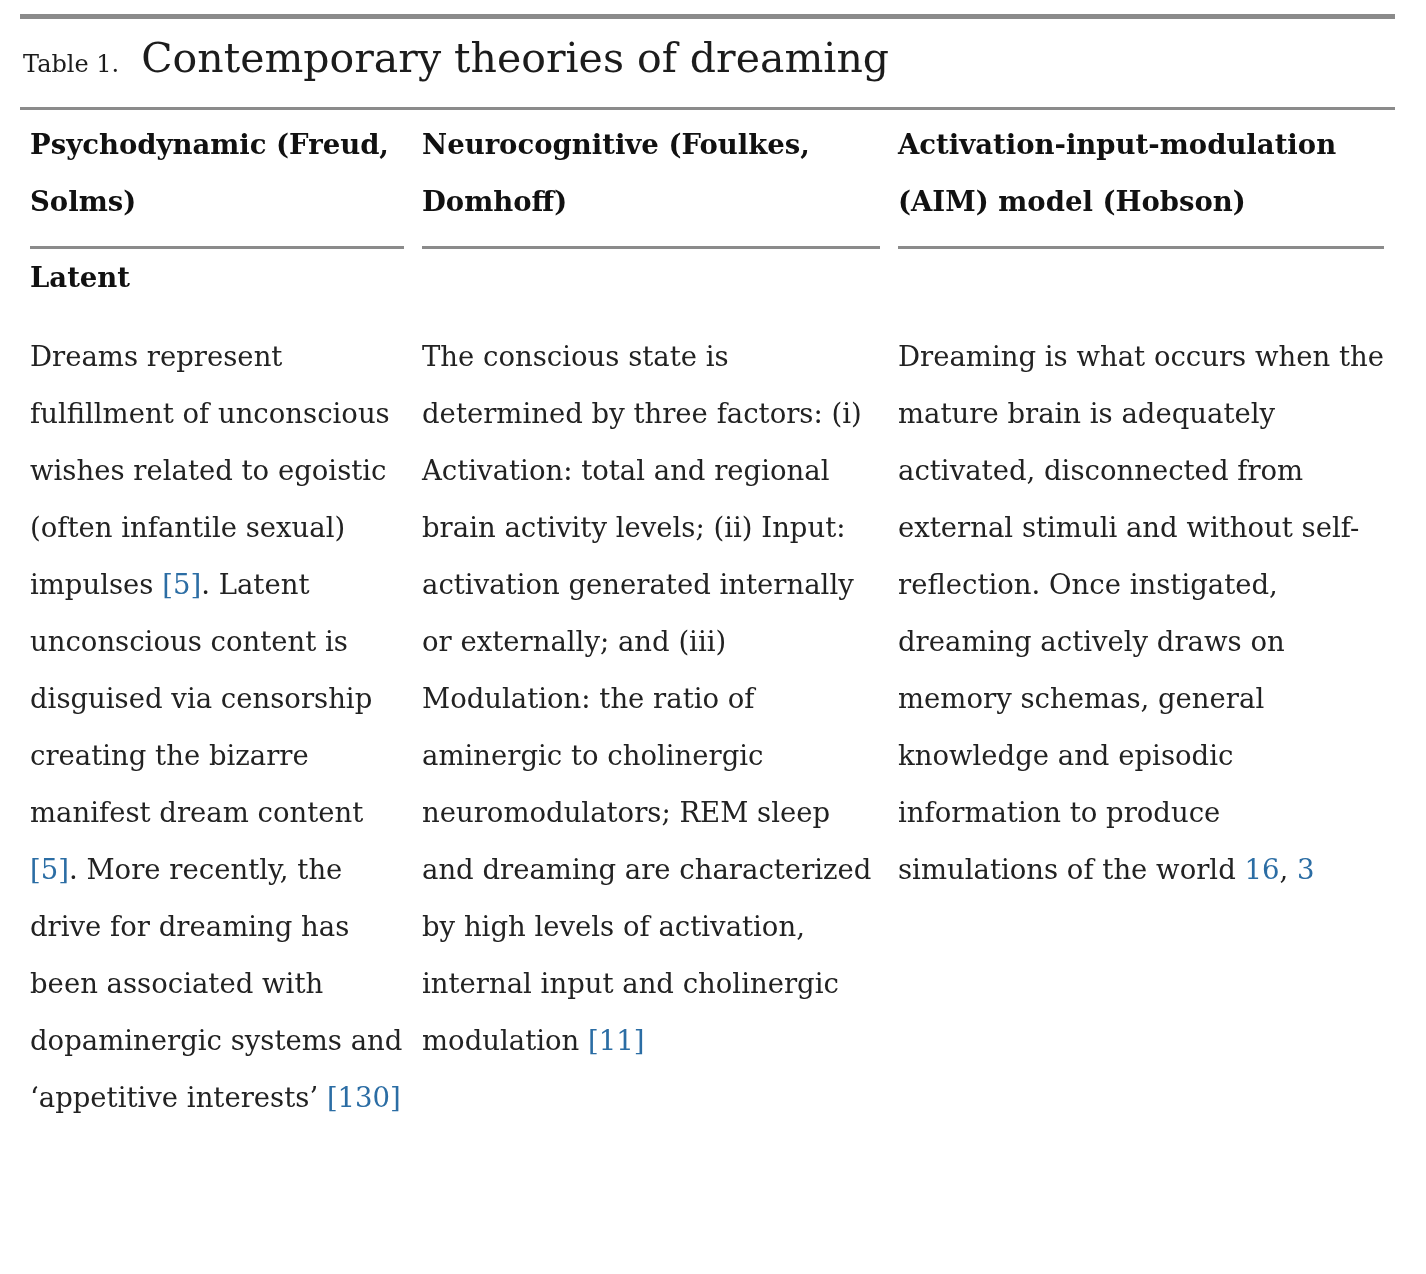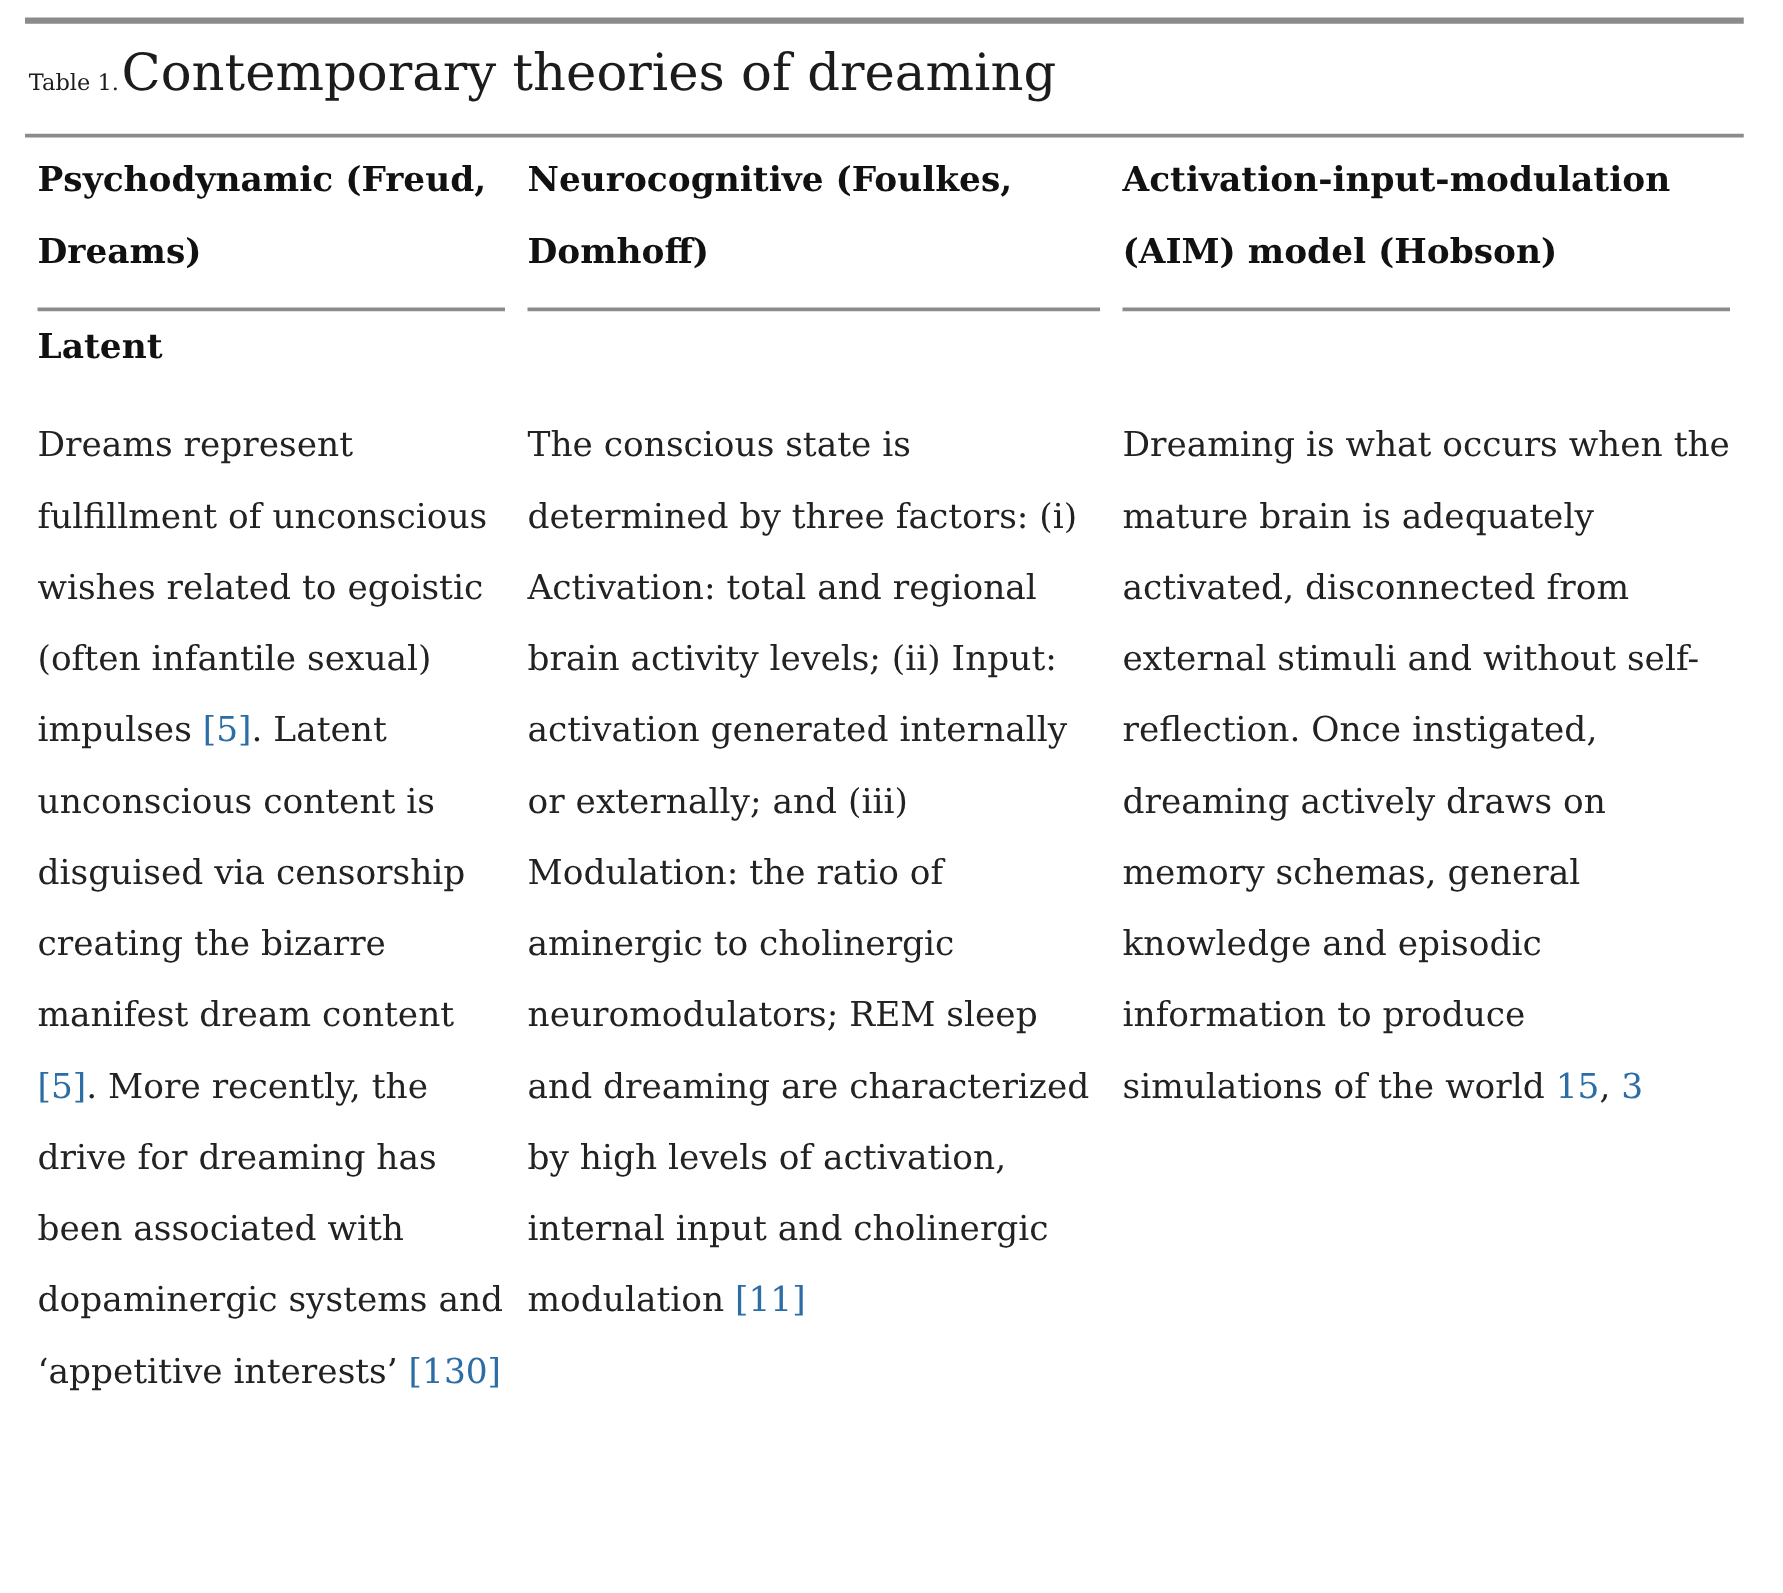--- a/index.html
+++ b/index.html
@@ -22,22 +22,22 @@
   }
   .top-rule {
     height: 5px;
     background: var(--rule);
   }
   .caption {
     padding: 15px 0 25px 3px;
     color: #1c1c1c;
   }
   .caption-label {
-    font-size: 18px;
-    margin-right: 2px;
+    font-size: 24px;
+    margin-right: 22px;
   }
   .caption-title {
     font-size: 41px;
   }
   .mid-rule {
     height: 3px;
     background: var(--rule);
   }
   .grid {
     display: grid;
@@ -74,25 +74,25 @@
   <div class="top-rule"></div>
 
   <div class="caption">
     <span class="caption-label">Table 1.</span><span class="caption-title">Contemporary theories of dreaming</span>
   </div>
 
   <div class="mid-rule"></div>
 
   <div class="grid">
 
-    <div class="th">Psychodynamic (Freud, Dreams)</div>
+    <div class="th">Psychodynamic (Freud, Solms)</div>
     <div class="th">Neurocognitive (Foulkes, Domhoff)</div>
     <div class="th">Activation-input-modulation (AIM) model (Hobson)</div>
 
     <div class="row-label">Latent</div>
     <div class="row-label"></div>
     <div class="row-label"></div>
 
     <div class="td"><span>Dreams represent fulfillment of unconscious wishes related to egoistic (often infantile sexual) impulses </span><span class="cite-link">[5]</span><span>. Latent unconscious content is disguised via censorship creating the bizarre manifest dream content </span><span class="cite-link">[5]</span><span>. More recently, the drive for dreaming has been associated with dopaminergic systems and ‘appetitive interests’ </span><span class="cite-link">[130]</span></div>
     <div class="td"><span>The conscious state is determined by three factors: (i) Activation: total and regional brain activity levels; (ii) Input: activation generated internally or externally; and (iii) Modulation: the ratio of aminergic to cholinergic neuromodulators; REM sleep and dreaming are characterized by high levels of activation, internal input and cholinergic modulation </span><span class="cite-link">[11]</span></div>
-    <div class="td"><span>Dreaming is what occurs when the mature brain is adequately activated, disconnected from external stimuli and without self-reflection. Once instigated, dreaming actively draws on memory schemas, general knowledge and episodic information to produce simulations of the world </span><span class="cite-link">15</span><span>, </span><span class="cite-link">3</span></div>
+    <div class="td"><span>Dreaming is what occurs when the mature brain is adequately activated, disconnected from external stimuli and without self-reflection. Once instigated, dreaming actively draws on memory schemas, general knowledge and episodic information to produce simulations of the world </span><span class="cite-link">16</span><span>, </span><span class="cite-link">3</span></div>
   </div>
 </figure>
 
 </body></html>

